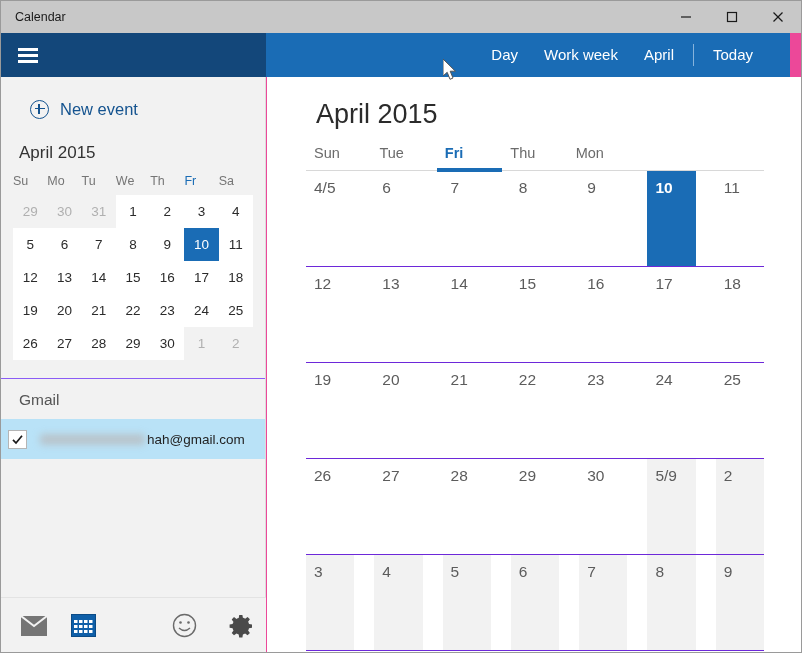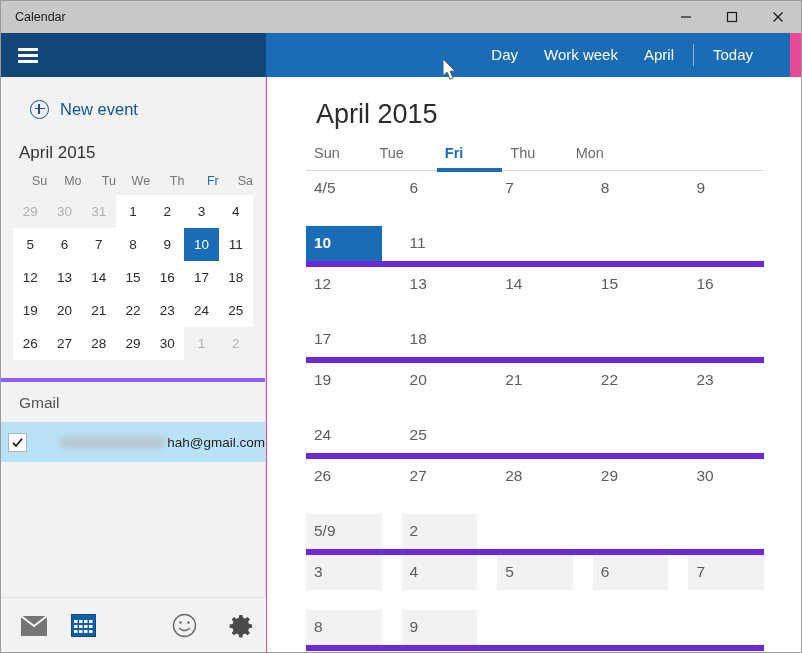--- a/index.html
+++ b/index.html
@@ -112,21 +112,21 @@
     padding: 12px 0 6px 18px;
     font-size: 17px;
     color: #333333;
   }
   .mini-grid {
     margin: 0 12px;
     display: grid;
     grid-template-columns: repeat(7, 1fr);
   }
   .mini-dow {
-    text-align: right;
+    text-align: left;
     font-size: 12.5px;
     color: #757575;
     padding: 5px 0 7px;
   }
   .mini-dow.today-col { color: #1a6cb5; }
   .mini-cell {
     height: 33px;
     display: flex; align-items: center; justify-content: center;
     font-size: 13.5px;
     color: #2b2b2b;
@@ -135,28 +135,27 @@
   .mini-cell.out { color: #b0b0b0; }
   .mini-cell.today {
     background: #1a6cb5; color: #ffffff;
   }
 
   .acct-section-title {
     margin-top: 18px;
     padding: 12px 0 10px 18px;
     font-size: 15.5px;
     color: #555555;
-    border-top: 4px solid #8b5cf6;
+    border-top: 1px solid #8b5cf6;
   }
   .acct-row {
     display: flex; align-items: center;
     height: 40px;
     background: #b9e2f7;
     padding-left: 7px;
-    justify-content: space-between;
   }
   .acct-check {
     width: 19px; height: 19px;
     flex: 0 0 19px;
     background: #ffffff;
     border: 1px solid #b5b5b5;
     display: flex; align-items: center; justify-content: center;
   }
   .acct-check svg { display: block; }
   .acct-email {
@@ -221,23 +220,23 @@
   .dow.today-col::after {
     content: "";
     position: absolute; left: 0; right: 0; bottom: -2px;
     height: 4px; background: #1a6cb5;
   }
   .weeks {
     border-top: 1px solid #d8d8d8;
   }
   .week-row {
     display: grid;
-    grid-template-columns: repeat(5, 1fr);
+    grid-template-columns: repeat(7, 1fr);
     height: 96px;
-    border-bottom: 6px solid #6d28d9;
+    border-bottom: 1px solid #6d28d9;
     gap: 20px;
   }
   .day-cell {
     padding: 8px 0 0 8px;
     font-size: 15.5px;
     color: #5c5c5c;
   }
   .day-cell.out { background: #f2f2f2; }
   .day-cell.today {
     background: #1a6cb5; color: #ffffff; font-weight: bold;

